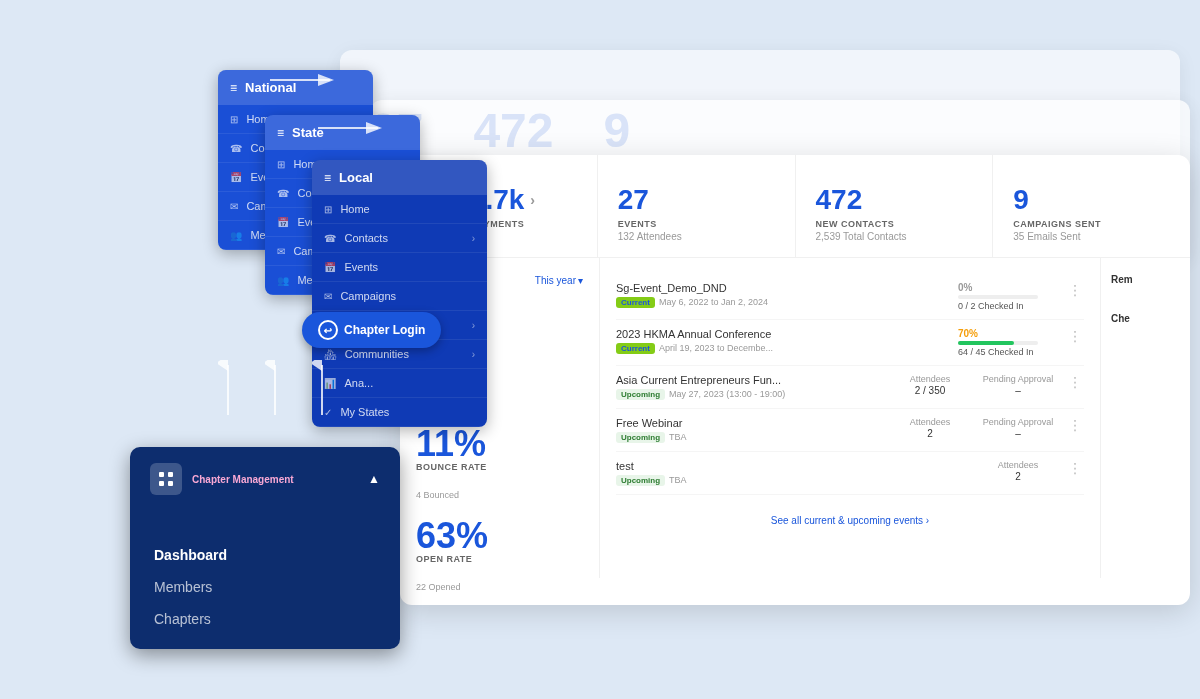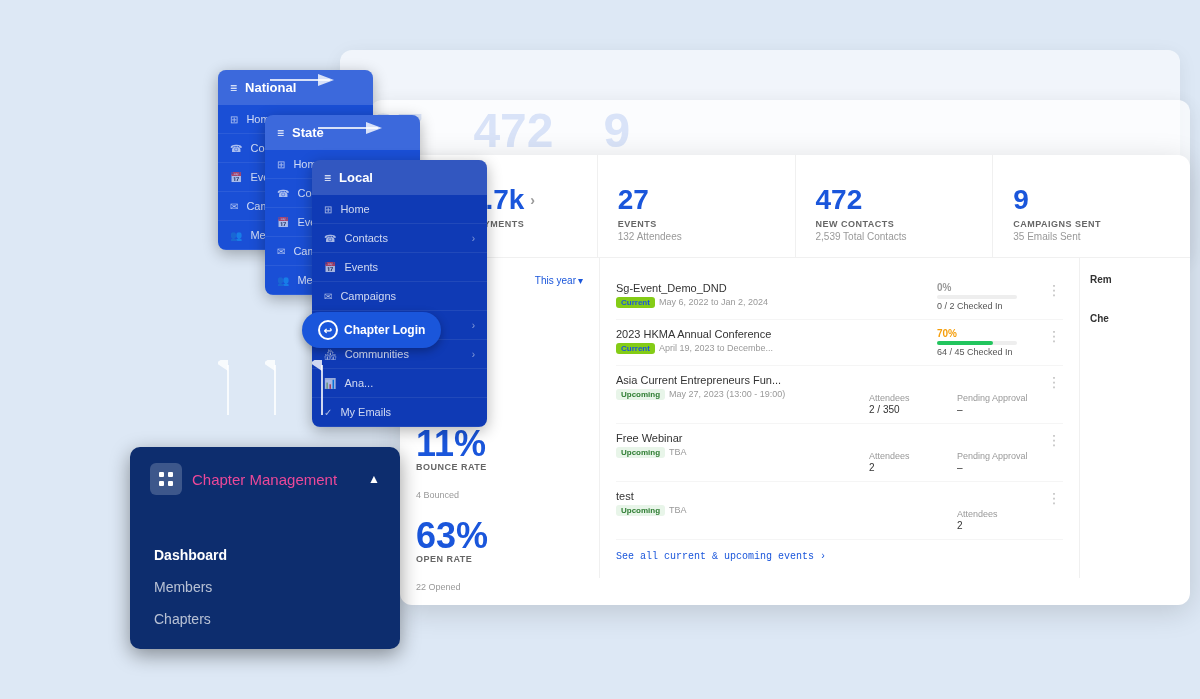--- a/index.html
+++ b/index.html
@@ -233,21 +233,21 @@
     .tag-upcoming { background: #e8f5e9; color: #2e7d32; }
     .event-date {
       font-size: 9px;
       color: #999;
     }
     .event-right {
       display: flex;
       align-items: flex-start;
       gap: 8px;
     }
-    .event-stats { text-align: left; min-width: 80px; margin-top: 19px; }
+    .event-stats { text-align: center; min-width: 80px; }
     .event-stat-label {
       font-size: 9px;
       color: #999;
       margin-bottom: 1px;
     }
     .event-stat-val {
       font-size: 10px;
       color: #333;
     }
     .progress-row {
@@ -279,29 +279,28 @@
     .pct-zero { color: #999; }
     .three-dots {
       color: #bbb;
       font-size: 14px;
       cursor: pointer;
       padding: 0 2px;
     }
     .see-all {
       font-size: 10px;
       color: #1a56db;
-      text-align: left;
-      margin-top: 11px;
+      text-align: center;
+      margin-top: 20px;
       cursor: pointer;
-      font-family: Liberation Mono, monospace;
     }
 
     
     .reminder-section {
-      width: 111px;
+      width: 90px;
       border-left: 1px solid #f0f0f0;
       padding: 16px 10px;
       flex-shrink: 0;
     }
     .reminder-title {
       font-size: 10px;
       font-weight: 600;
       color: #333;
       margin-bottom: 8px;
     }
@@ -425,23 +424,23 @@
       height: 32px;
       background: rgba(255,255,255,0.2);
       border-radius: 6px;
       display: flex;
       align-items: center;
       justify-content: center;
       color: white;
       font-size: 14px;
     }
     .chapter-mgmt-title {
-      color: #ec4899;
-      font-size: 15px;
-      font-weight: 400;
+      color: #f9a8d4;
+      font-size: 10px;
+      font-weight: 700;
       flex: 1;
     }
     .chapter-mgmt-chevron {
       color: white;
       font-size: 12px;
     }
     .chapter-mgmt-items {
       display: flex;
       flex-direction: column;
       gap: 4px;
@@ -785,21 +784,21 @@
     <span class="icon">🏘</span>
     <span>Communities</span>
     <span class="arrow">›</span>
   </div>
   <div class="sidebar-item-row">
     <span class="icon">📊</span>
     <span>Ana...</span>
   </div>
   <div class="sidebar-item-row">
     <span class="icon">✓</span>
-    <span>My Emails</span>
+    <span>My States</span>
   </div>
 </div>
 
 <button class="chapter-login-btn">
   <div class="login-icon">↩</div>
   <span>Chapter Login</span>
 </button>
 
 <div class="chapter-mgmt">
   <div class="chapter-mgmt-header">

